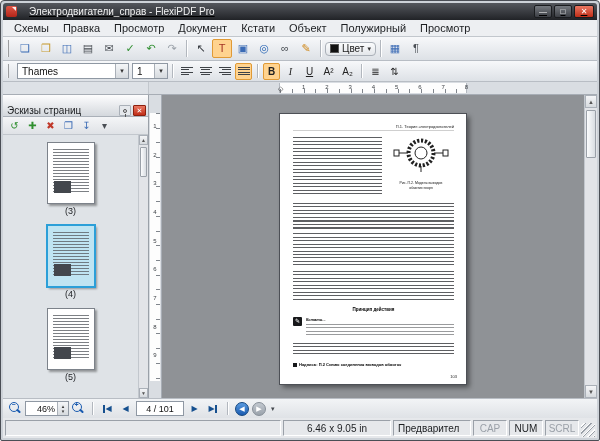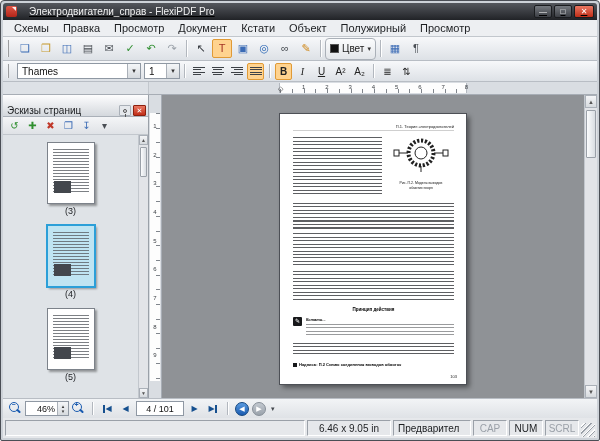--- a/index.html
+++ b/index.html
@@ -31,31 +31,31 @@
   .t1{height:24px;}
   .t2{height:21px;}
   .grip{width:4px;height:70%;border-left:2px ridge #eef0f3;margin:0 4px 0 1px;}
   .sep{width:1px;height:70%;background:#b2b7be;box-shadow:1px 0 0 #fff;margin:0 4px;}
   .tb-group{display:flex;align-items:center;gap:1px;}
   .tb-btn{width:20px;height:19px;display:flex;align-items:center;justify-content:center;
     border:1px solid transparent;border-radius:2px;}
   .tb-btn .g{font-size:11px;line-height:1;color:var(--g,#44484e);}
   .tb-btn.active,.fmt-btn.active{background:#ffd38f;border:1px solid #e09a36;}
   .color-btn{display:flex;align-items:center;gap:3px;border:1px solid #aab0b8;border-radius:4px;
-    background:linear-gradient(#fbfcfd,#e3e6ea);height:22px;padding:0 4px;font-size:10px;color:#222;}
+    background:linear-gradient(#fbfcfd,#e3e6ea);height:14px;padding:0 4px;font-size:10px;color:#222;}
   .swatch{width:9px;height:9px;background:#111;border:1px solid #555;}
   .color-btn .dd{font-size:7px;color:#333;}
   
   .combo{background:#fff;border:1px solid #8f98a3;height:16px;display:flex;align-items:center;
     font-size:10px;color:#111;}
   .combo-text{padding:0 4px;flex:1;white-space:nowrap;overflow:hidden;}
   .combo-arrow{width:13px;height:100%;border-left:1px solid #aab0b8;
     background:linear-gradient(#f4f6f8,#d6dade);display:flex;align-items:center;justify-content:center;
     font-size:7px;color:#333;}
-  .font-combo{width:124px;margin-left:2px;}
+  .font-combo{width:112px;margin-left:2px;}
   .size-combo{width:36px;margin-left:3px;gap:12px;}
   .fmt-btn{min-width:17px;height:17px;display:flex;align-items:center;justify-content:center;
     border:1px solid transparent;border-radius:2px;font-size:10px;color:#222;margin:0 1px;}
   .fmt-btn.b{font-weight:bold;}
   .fmt-btn.i{font-style:italic;font-family:"Liberation Serif",serif;}
   .fmt-btn.u{text-decoration:underline;}
   .al{width:12px;height:10px;display:flex;flex-direction:column;justify-content:space-between;padding:1px 0;}
   .al i{display:block;height:1px;background:#3e4247;}
   .al-left i:nth-child(2),.al-left i:nth-child(4){width:70%;}
   .al-center i:nth-child(2),.al-center i:nth-child(4){width:70%;margin:0 auto;}
@@ -172,21 +172,21 @@
   .hist.disabled{background:linear-gradient(#c3c9d0,#9aa2ab);border-color:#868e97;}
   .nav-chevron{font-size:7px;color:#44484e;margin-left:2px;}
   
   .statusbar{height:20px;background:#e6e8eb;display:flex;align-items:center;gap:2px;
     padding:1px 2px;flex:0 0 auto;}
   .seg{height:16px;border:1px solid;border-color:#9aa0a8 #fff #fff #9aa0a8;background:#e6e8eb;
     display:flex;align-items:center;padding:0 4px;font-size:10px;color:#1c1e21;white-space:nowrap;overflow:hidden;}
   .seg.msg{width:150px;gap:4px;}
   .seg.fill{flex:1;}
   .status-icon{width:8px;height:8px;background:#28324a;border-radius:1px;flex:0 0 auto;}
-  .seg.dim{width:84px;justify-content:center;}
+  .seg.dim{width:108px;justify-content:center;}
   .seg.mode{width:78px;}
   .seg.key{width:34px;justify-content:center;color:#1c1e21;}
   .seg.key.off{color:#9aa0a8;}
   .resize-grip{width:14px;height:14px;align-self:flex-end;
     background:repeating-linear-gradient(135deg,transparent 0 2px,#fdfdfd 2px 3px,#9aa0a8 3px 4px);}
 </style>
 </head>
 <body>
 
 <div class="window">

